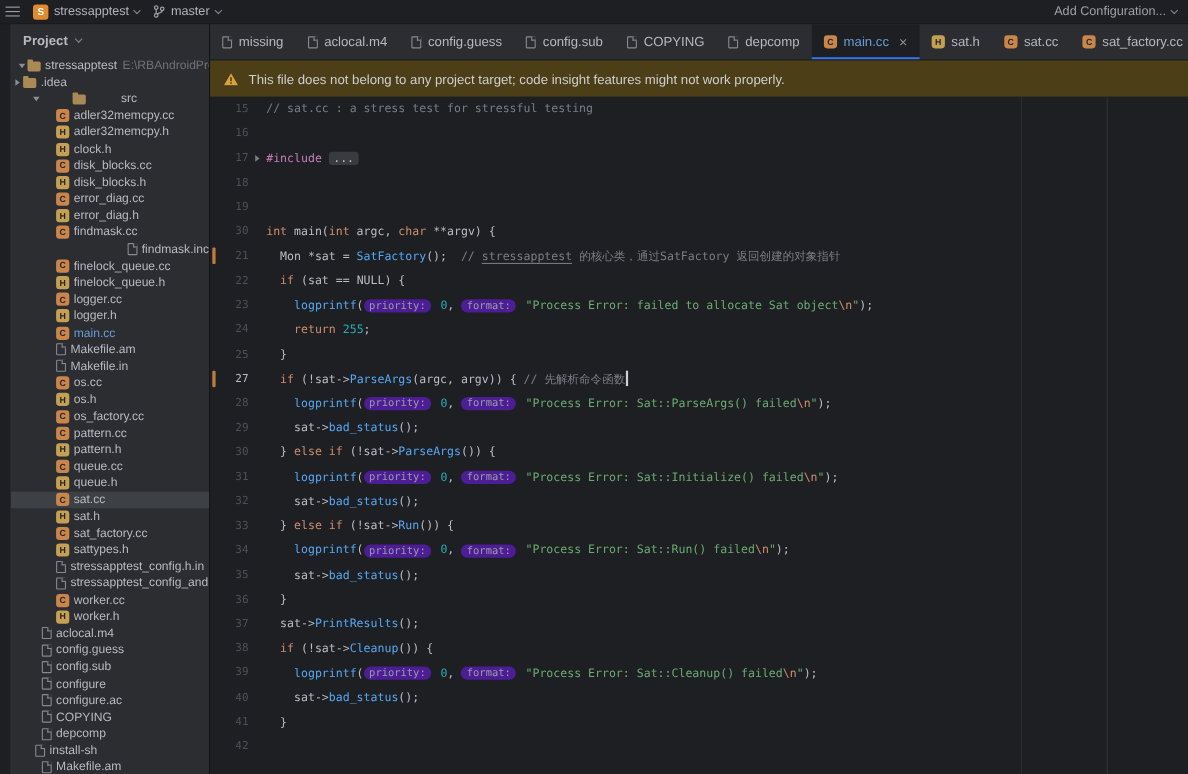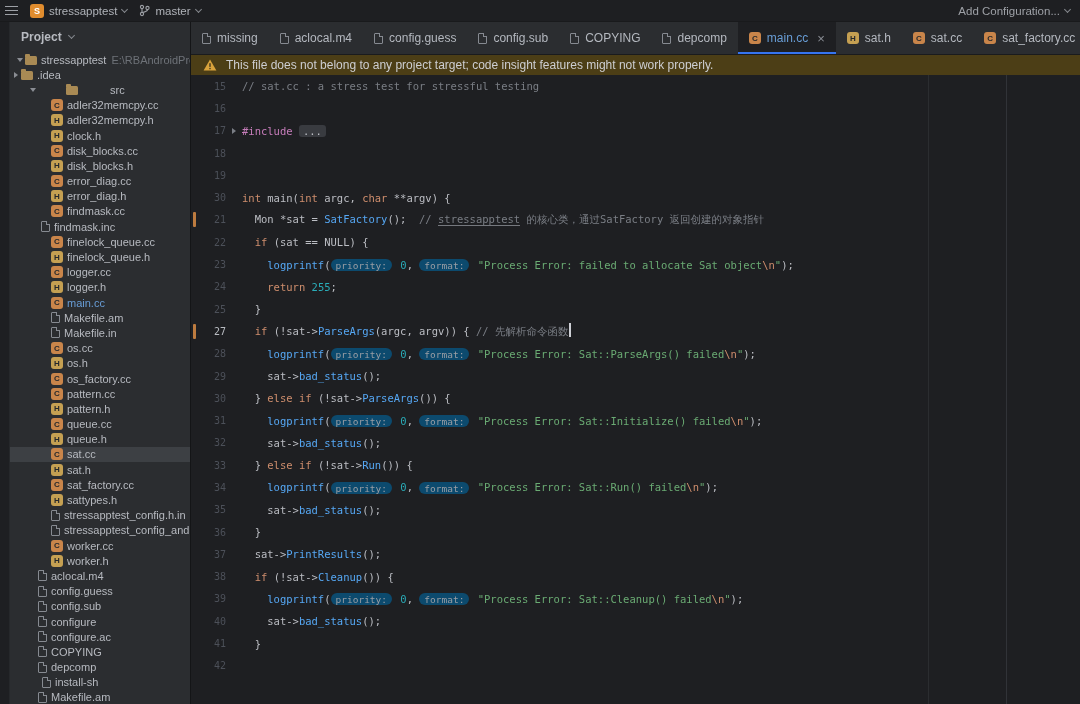--- a/index.html
+++ b/index.html
@@ -49,21 +49,21 @@
     background:#2b2d30;border-left:1px solid #868a91;border-bottom:1px solid #868a91}
 
   
   .editor-col{flex:1;display:flex;flex-direction:column;min-width:0}
   .tabbar{height:33px;background:#2b2d30;display:flex;align-items:stretch;border-bottom:1px solid #1a1b1d;overflow:hidden}
   .tab{display:flex;align-items:center;gap:6px;padding:0 11px;font-size:12px;color:#b4b8bf;position:relative;flex:none}
   .tab.active{background:#1e1f22;color:#d0d3d8}
   .tab.active::after{content:'';position:absolute;left:0;right:0;bottom:0;height:2px;background:#3574f0}
   .tab-close{color:#8b8f96;font-size:13px;line-height:1;margin-left:3px}
 
-  .banner{height:20px;background:#4c3e16;display:flex;align-items:center;gap:9px;
+  .banner{height:33px;background:#4c3e16;display:flex;align-items:center;gap:9px;
     padding-left:12px;font-size:12px;color:#cdced2}
 
   .editor{flex:1;position:relative;background:#1e1f22;overflow:hidden;
     font-family:"DejaVu Sans Mono","Liberation Mono",monospace;font-size:10.5px;color:#bcbec4}
   .guide{position:absolute;top:0;bottom:0;width:1px;background:#2b2d30}
   .guide.g2{background:#313338}
   .code-line{height:22.3px;display:flex;align-items:center}
   .vcs{width:3px;height:15px;margin-left:2px;border-radius:1px;flex:none}
   .vcs.changed{background:#bd7b3f}
   .ln{width:30px;flex:none;text-align:right;color:#4c5059;font-size:10px}
@@ -73,21 +73,21 @@
   .codetext{white-space:pre;flex:none}
   .codetext .t{color:#bcbec4}
   .codetext .k{color:#cf8e6d}
   .codetext .f{color:#56a8f5}
   .codetext .s{color:#6aab73}
   .codetext .e{color:#cf8e6d}
   .codetext .n{color:#2aacb8}
   .codetext .c{color:#7a7e85}
   .codetext .u{color:#7a7e85;border-bottom:1px solid #75787e}
   .codetext .p{color:#c77dbb}
-  .codetext .h{background:#0c4a6e;color:#9a9ea5;border-radius:7px;padding:0.5px 5px;font-size:9.5px;margin-right:2px}
+  .codetext .h{background:#4c1d95;color:#9a9ea5;border-radius:7px;padding:0.5px 5px;font-size:9.5px;margin-right:2px}
   .codetext .d{background:#393b40;color:#bcbec4;border-radius:3px;padding:0 4px}
   .codetext .caret{display:inline-block;width:1.5px;height:14px;background:#ced0d6;vertical-align:text-bottom;margin-left:1px}
 </style>
 </head>
 <body>
 
 <div class="titlebar">
   <span class="hamburger"></span>
   <span class="tb-widget">
     <span class="proj-icon">S</span>
@@ -175,21 +175,21 @@
         <div class="tree-row" style="padding-left: 30px;">
           <span class="tc"></span>
           <span class="fi fi-h">H</span>
           <span class="tree-label">error_diag.h</span>
         </div>
         <div class="tree-row" style="padding-left: 30px;">
           <span class="tc"></span>
           <span class="fi fi-cc">C</span>
           <span class="tree-label">findmask.cc</span>
         </div>
-        <div class="tree-row" style="padding-left: 20px;">
+        <div class="tree-row" style="padding-left: 20px; justify-content: flex-end;">
           <span class="tc"></span>
           <span class="fi fi-doc"></span>
           <span class="tree-label">findmask.inc</span>
         </div>
         <div class="tree-row" style="padding-left: 30px;">
           <span class="tc"></span>
           <span class="fi fi-cc">C</span>
           <span class="tree-label">finelock_queue.cc</span>
         </div>
         <div class="tree-row" style="padding-left: 30px;">
@@ -325,21 +325,21 @@
         <div class="tree-row" style="padding-left: 17px;">
           <span class="tc"></span>
           <span class="fi fi-doc"></span>
           <span class="tree-label">COPYING</span>
         </div>
         <div class="tree-row" style="padding-left: 17px;">
           <span class="tc"></span>
           <span class="fi fi-doc"></span>
           <span class="tree-label">depcomp</span>
         </div>
-        <div class="tree-row" style="padding-left: 21px;">
+        <div class="tree-row" style="padding-left: 11px;">
           <span class="tc"></span>
           <span class="fi fi-doc"></span>
           <span class="tree-label">install-sh</span>
         </div>
         <div class="tree-row" style="padding-left: 17px;">
           <span class="tc"></span>
           <span class="fi fi-doc"></span>
           <span class="tree-label">Makefile.am</span>
         </div>
       </div>

